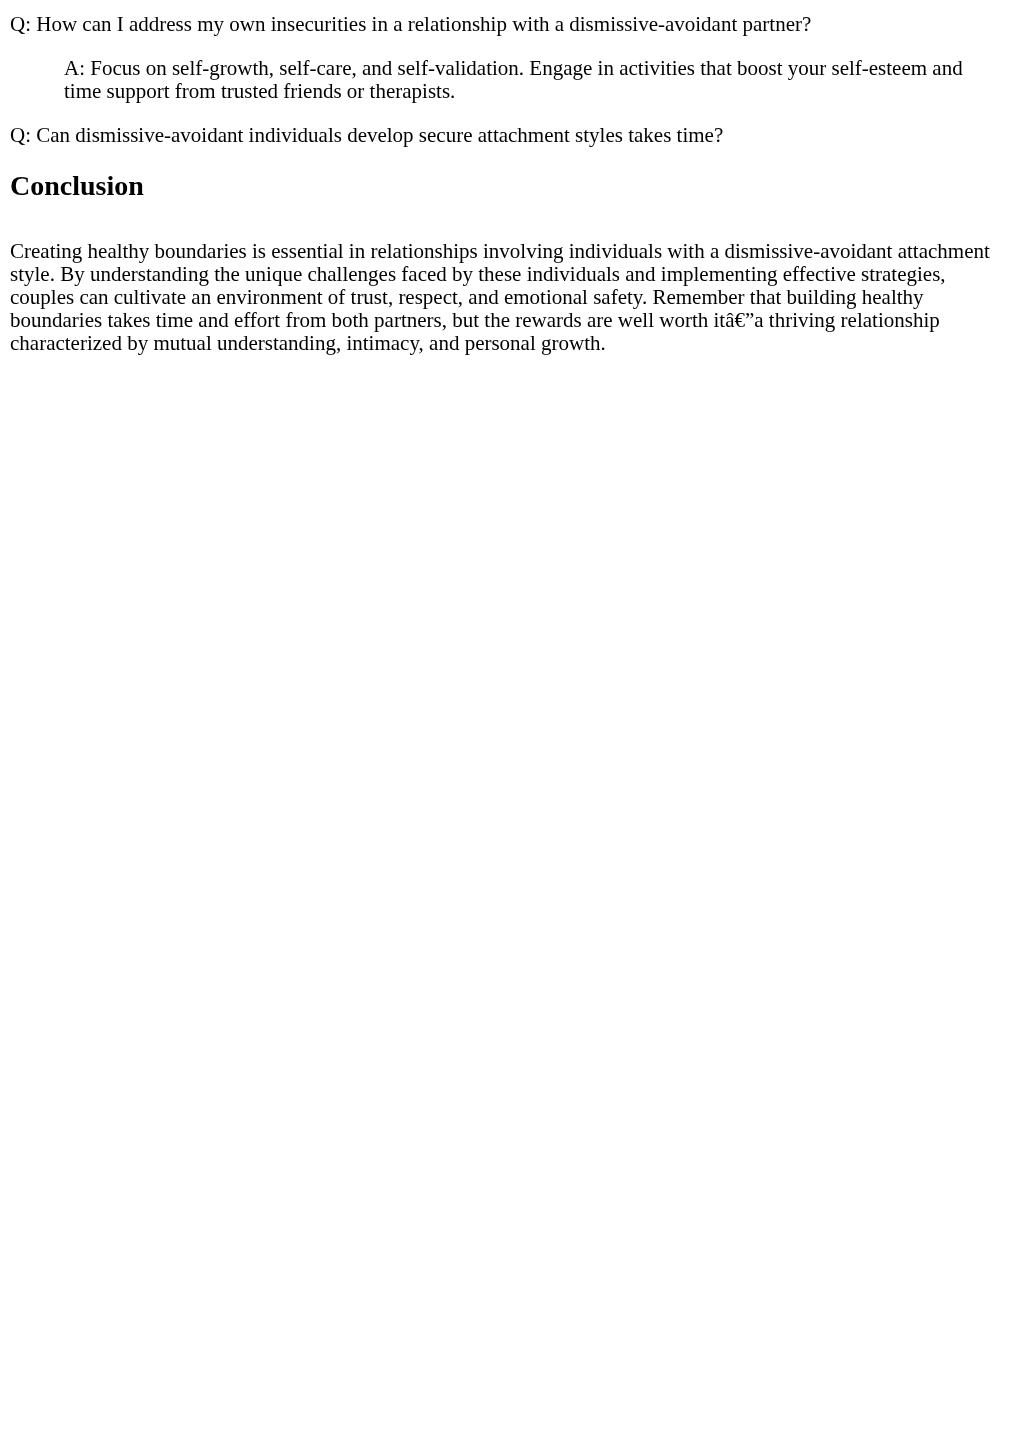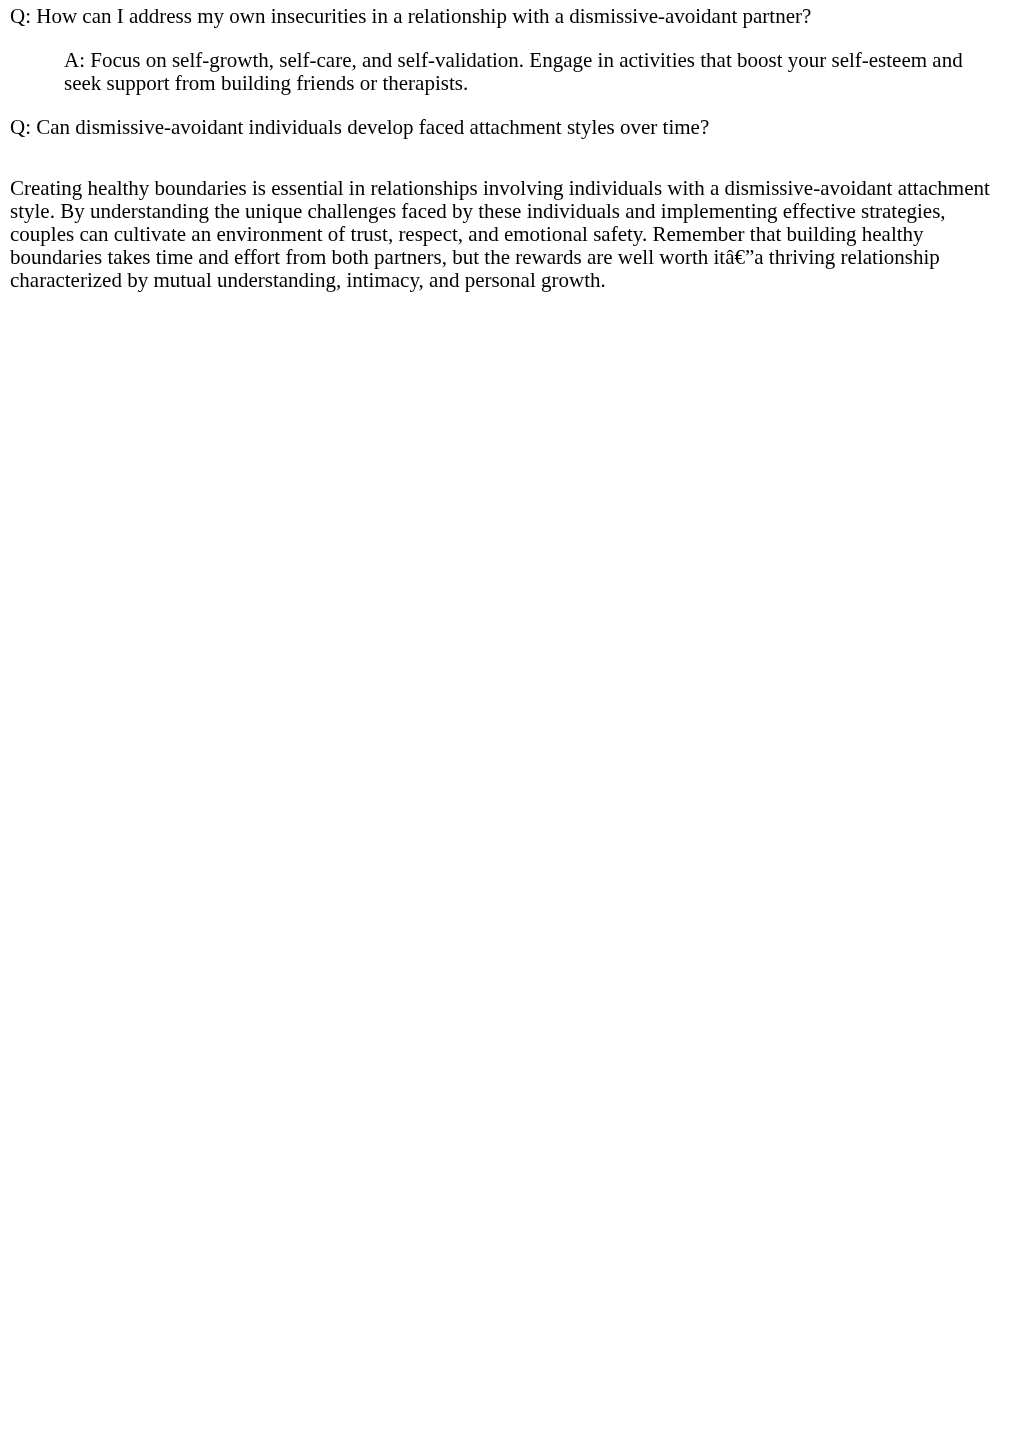--- a/index.html
+++ b/index.html
@@ -15,21 +15,21 @@
     font-family: "Liberation Serif", "DejaVu Serif", serif;
     font-size: 21px;
     line-height: 23px;
     color: #000000;
     overflow: hidden;
   }
   p.question {
     margin: 21px 0;
   }
   p.question.first {
-    margin-top: 4px;
+    margin-top: 12px;
   }
   p.answer {
     margin: 21px 0 21px 54px;
   }
   h1.conclusion-heading {
     font-size: 28px;
     line-height: 33px;
     font-weight: bold;
     margin: 22px 0 30px 0;
   }
@@ -37,21 +37,22 @@
     margin: 38px 0;
   }
 </style>
 </head>
 <body>
 
 <main>
 
   <p class="question first">Q: How can I address my own insecurities in a relationship with a dismissive-avoidant partner?</p>
 
-  <p class="answer">A: Focus on self-growth, self-care, and self-validation. Engage in activities that boost your self-esteem and seek support from building friends or therapists.</p>
+  <p class="answer">A: Focus on self-growth, self-care, and self-validation. Engage in activities that boost your self-esteem and time support from trusted friends or therapists.</p>
 
-  <p class="question">Q: Can dismissive-avoidant individuals develop faced attachment styles over time?</p>
+  <p class="question">Q: Can dismissive-avoidant individuals develop secure attachment styles takes time?</p>
 
 
+  <h1 class="conclusion-heading">Conclusion</h1>
 
   <p class="conclusion-paragraph">Creating healthy boundaries is essential in relationships involving individuals with a dismissive-avoidant attachment style. By understanding the unique challenges faced by these individuals and implementing effective strategies, couples can cultivate an environment of trust, respect, and emotional safety. Remember that building healthy boundaries takes time and effort from both partners, but the rewards are well worth itâ€”a thriving relationship characterized by mutual understanding, intimacy, and personal growth.</p>
 
 </main>
 
 </body></html>

